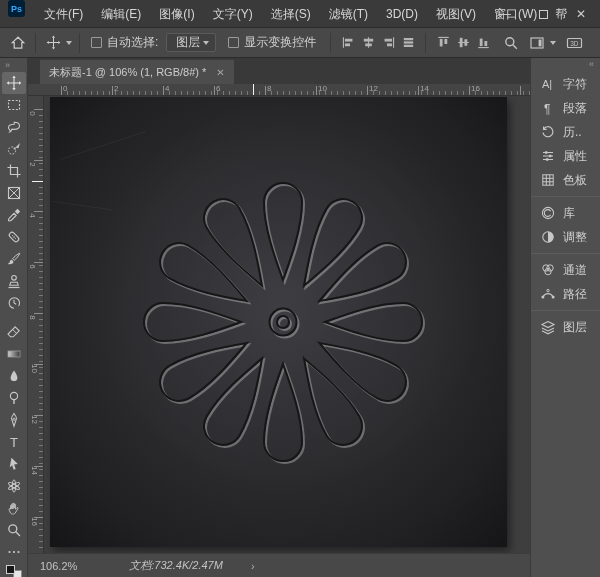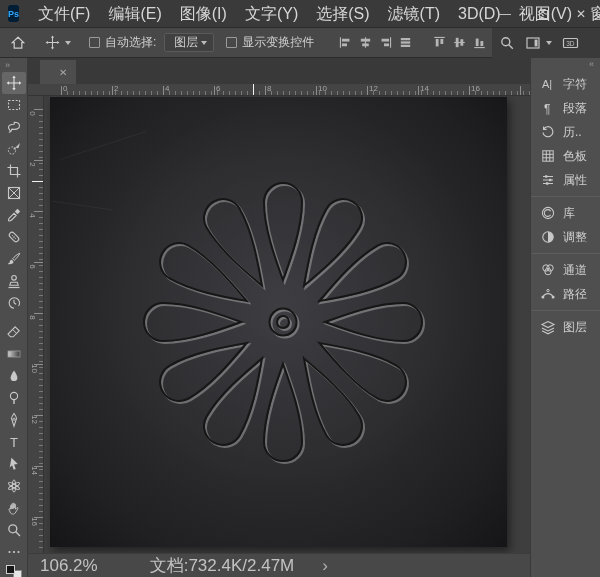--- a/index.html
+++ b/index.html
@@ -1,29 +1,29 @@
 <!DOCTYPE html>
 <html><head>
 <meta charset="utf-8">
 <style>
   * { margin:0; padding:0; box-sizing:border-box; }
   html,body { width:600px; height:577px; overflow:hidden; }
   body { font-family:"Liberation Sans", sans-serif; background:#3a3a3a; position:relative; color:#d6d6d6; }
 
   
-  .titlebar { position:absolute; left:0; top:0; width:600px; height:28px; background:#3a3a3a; border-bottom:1px solid #2b2b2b; display:flex; align-items:center; z-index:30; }
+  .titlebar { position:absolute; left:0; top:0; width:600px; height:28px; background:#3a3a3a; border-bottom:1px solid #2b2b2b; display:flex; align-items:flex-start; z-index:30; }
   .ps-logo { width:17px; height:17px; margin-left:8px; background:#001e36; border-radius:3px; color:#31a8ff; font-size:9px; font-weight:bold; display:flex; align-items:center; justify-content:center; }
   .menus { display:flex; margin-left:10px; }
-  .menu-item { font-size:16px; color:#d6d6d6; padding:0 9px; line-height:28px; white-space:nowrap; }
+  .menu-item { font-size:12px; color:#d6d6d6; padding:0 9px; line-height:28px; white-space:nowrap; }
   .win-controls { position:absolute; right:0; top:0; height:28px; display:flex; align-items:center; }
   .win-btn { width:38px; height:28px; display:flex; align-items:center; justify-content:center; font-size:12px; color:#cfcfcf; }
   .max-box { width:9px; height:9px; border:1px solid #cfcfcf; }
 
   
-  .optionsbar { position:absolute; left:0; top:28px; width:492px; height:30px; background:#484848; border-bottom:1px solid #2b2b2b; display:flex; align-items:center; padding:0 8px; z-index:29; }
+  .optionsbar { position:absolute; left:0; top:28px; width:600px; height:30px; background:#484848; border-bottom:1px solid #2b2b2b; display:flex; align-items:center; padding:0 8px; z-index:29; }
   .ob-sep { width:1px; height:20px; background:#3a3a3a; margin:0 7px; }
   .ob-icon { width:20px; height:20px; display:flex; align-items:center; justify-content:center; flex:none; }
   .chev { width:0; height:0; border-left:3.5px solid transparent; border-right:3.5px solid transparent; border-top:4px solid #bbb; margin-left:3px; flex:none;}
   .checkbox { width:11px; height:11px; border:1px solid #9a9a9a; border-radius:1px; background:transparent; margin:0 5px 0 4px; flex:none;}
   .ob-label { font-size:12px; color:#cfcfcf; white-space:nowrap; }
   .dropdown { display:flex; align-items:center; background:#404040; border:1px solid #5a5a5a; border-radius:2px; height:19px; padding:0 6px 0 9px; margin-left:8px; }
   .dropdown .ob-label { font-size:12px; }
   .ob-group { display:flex; align-items:center; }
 
   
@@ -67,23 +67,23 @@
   .flower { position:absolute; left:78px; top:70px; }
 
   
   .dock { position:absolute; right:0; top:58px; width:70px; height:519px; background:#4f4f4f; border-left:1px solid #3a3a3a; z-index:20; }
   .dock-header { height:14px; font-size:9px; color:#9a9a9a; text-align:right; padding-right:6px; line-height:13px; }
   .dock-item { height:24px; display:flex; align-items:center; padding-left:9px; }
   .dock-label { font-size:12px; color:#cfcfcf; margin-left:7px; white-space:nowrap; overflow:hidden; }
   .dock-div { height:1px; background:#424242; border-bottom:1px solid #5c5c5c; margin:4px 0; }
 
   
-  .statusbar { position:absolute; left:28px; bottom:0; width:572px; height:24px; background:#484848; border-top:1px solid #3c3c3c; display:flex; align-items:center; font-size:17px; color:#c2c2c2; }
+  .statusbar { position:absolute; left:28px; bottom:0; width:572px; height:24px; background:#484848; border-top:1px solid #3c3c3c; display:flex; align-items:center; font-size:11px; color:#c2c2c2; }
   .sb-zoom { margin-left:12px; }
-  .sb-doc { margin-left:52px; }
+  .sb-doc { margin-left:52px;font-style:italic; }
   .sb-chev { margin-left:28px; color:#b0b0b0; }
 
   svg { display:block; }
   svg text { font-family:"Liberation Sans", sans-serif; }
 </style>
 </head>
 <body>
 
 <div class="titlebar">
   <div class="ps-logo">Ps</div>
@@ -355,20 +355,21 @@
   </div>
   <div class="swatches">
     <span class="swatch-bg"></span>
     <span class="swatch-fg"></span>
   </div>
 </div>
 
 <div class="canvas-area">
   <div class="tabbar">
     <div class="doc-tab">
+      <span>未标题-1 @ 106% (1, RGB/8#) *</span>
       <span class="tab-close">✕</span>
     </div>
   </div>
 
   <div class="topruler">
     <div class="ticks-minor"></div>
     <div class="ticks-major"></div>
     <span class="num" style="left:35px">0</span>
     <span class="num" style="left:86px">2</span>
     <span class="num" style="left:137px">4</span>
@@ -444,38 +445,38 @@
   </div>
   <div class="dock-item">
     <svg width="16" height="16" viewBox="0 0 16 16">
         <path d="M3.6 5.2A5 5 0 1 1 3 8.6" fill="none" stroke="#c8c8c8" stroke-width="1.2"></path>
         <path d="M3.6 2.4v3h3" fill="none" stroke="#c8c8c8" stroke-width="1.2"></path>
       </svg>
     <span class="dock-label">历..</span>
   </div>
   <div class="dock-item">
     <svg width="16" height="16" viewBox="0 0 16 16">
-        <rect x="2.8" y="2.8" width="10.4" height="10.4" fill="none" stroke="#c8c8c8" stroke-width="1"></rect>
-        <path d="M2.8 6.3h10.4M2.8 9.8h10.4M6.3 2.8v10.4M9.8 2.8v10.4" stroke="#c8c8c8" stroke-width="1"></path>
-      </svg>
-    <span class="dock-label">色板</span>
-  </div>
-  <div class="dock-item">
-    <svg width="16" height="16" viewBox="0 0 16 16">
         <g stroke="#c8c8c8" stroke-width="1">
           <path d="M3 4.5h10M3 8h10M3 11.5h10"></path>
         </g>
         <g fill="#c8c8c8">
           <rect x="5" y="3.3" width="2.4" height="2.4"></rect>
           <rect x="9" y="6.8" width="2.4" height="2.4"></rect>
           <rect x="6" y="10.3" width="2.4" height="2.4"></rect>
         </g>
       </svg>
     <span class="dock-label">属性</span>
   </div>
+  <div class="dock-item">
+    <svg width="16" height="16" viewBox="0 0 16 16">
+        <rect x="2.8" y="2.8" width="10.4" height="10.4" fill="none" stroke="#c8c8c8" stroke-width="1"></rect>
+        <path d="M2.8 6.3h10.4M2.8 9.8h10.4M6.3 2.8v10.4M9.8 2.8v10.4" stroke="#c8c8c8" stroke-width="1"></path>
+      </svg>
+    <span class="dock-label">色板</span>
+  </div>
 
   <div class="dock-div"></div>
 
   <div class="dock-item">
     <svg width="16" height="16" viewBox="0 0 16 16">
         <circle cx="8" cy="8" r="5.6" fill="none" stroke="#c8c8c8" stroke-width="1.1"></circle>
         <path d="M10.6 6.2a3.4 3.4 0 1 0 0 3.6" fill="none" stroke="#c8c8c8" stroke-width="1.1"></path>
       </svg>
     <span class="dock-label">库</span>
   </div>

